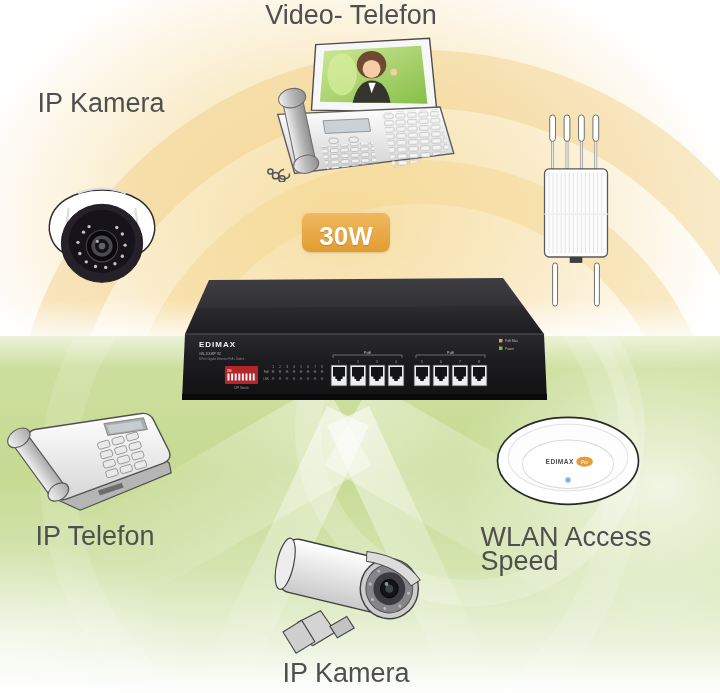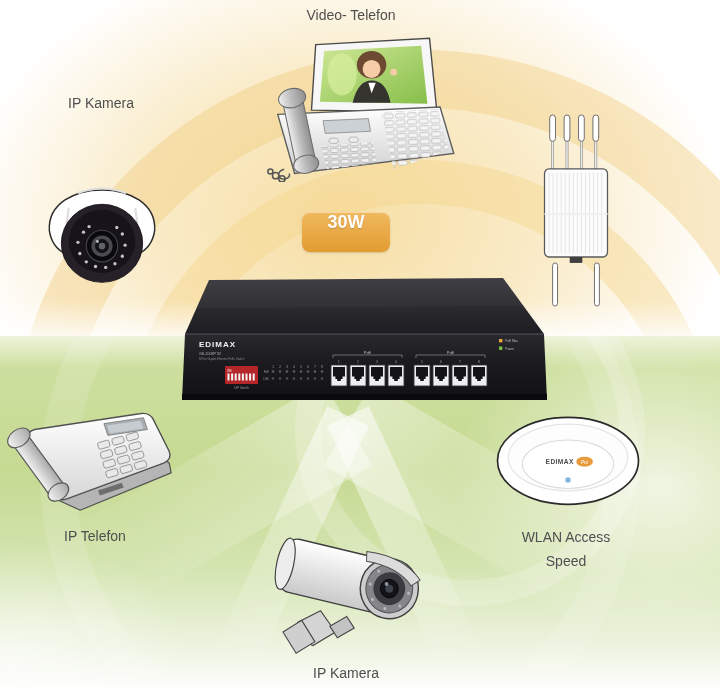--- a/index.html
+++ b/index.html
@@ -25,27 +25,27 @@
   .green-ring{position:absolute;border-radius:50%;box-sizing:border-box;border:26px solid rgba(255,255,255,0.20);}
   .gr1{left:295px;top:-80px;width:350px;height:350px;}
   .gr2{left:40px;top:-160px;width:600px;height:600px;border-width:36px;border-color:rgba(255,255,255,0.13);}
   .ray{position:absolute;transform-origin:50% 0;
     background:linear-gradient(180deg, rgba(255,255,255,0.55), rgba(255,255,255,0.04) 90%);}
   .ray1{left:325px;top:80px;width:46px;height:300px;transform:rotate(25deg);}
   .ray2{left:325px;top:80px;width:46px;height:300px;transform:rotate(-25deg);}
   .ray3{left:300px;top:88px;width:96px;height:280px;transform:rotate(60deg);opacity:.7;}
   .ray4{left:300px;top:88px;width:96px;height:280px;transform:rotate(-60deg);opacity:.7;}
   
-  .lbl{position:absolute;transform:translateX(-50%);color:#4f4f4f;font-size:14px;
-       line-height:24px;text-align:center;white-space:nowrap;z-index:3;}
+  .lbl{position:absolute;transform:translateX(-50%);color:#4f4f4f;font-size:27px;
+       line-height:24px;white-space:nowrap;z-index:3;}
   .heading{position:absolute;transform:translateX(-50%);color:#474747;font-weight:bold;
        font-size:30px;white-space:nowrap;z-index:3;}
   
-  .badge{position:absolute;display:flex;align-items:flex-start;justify-content:center;color:#ffffff;
-       font-weight:bold;font-size:18px;border-radius:8px;z-index:3;
+  .badge{position:absolute;display:flex;align-items:flex-end;justify-content:center;color:#ffffff;
+       font-weight:bold;font-size:26px;border-radius:8px;z-index:3;
        text-shadow:0 1px 1px rgba(0,0,0,0.18);
        box-shadow:inset 0 1px 0 rgba(255,255,255,0.45), 0 1px 2px rgba(0,0,0,0.15);}
   .badge-30{left:302px;top:212px;width:88px;height:40px;
        background:linear-gradient(180deg,#f0b95f,#e29c31);}
   .badge-15{left:303px;top:467px;width:80px;height:38px;
        background:linear-gradient(180deg,#9ccd77,#7eb558);}
   
   .dev{position:absolute;z-index:2;}
 </style>
 </head>

